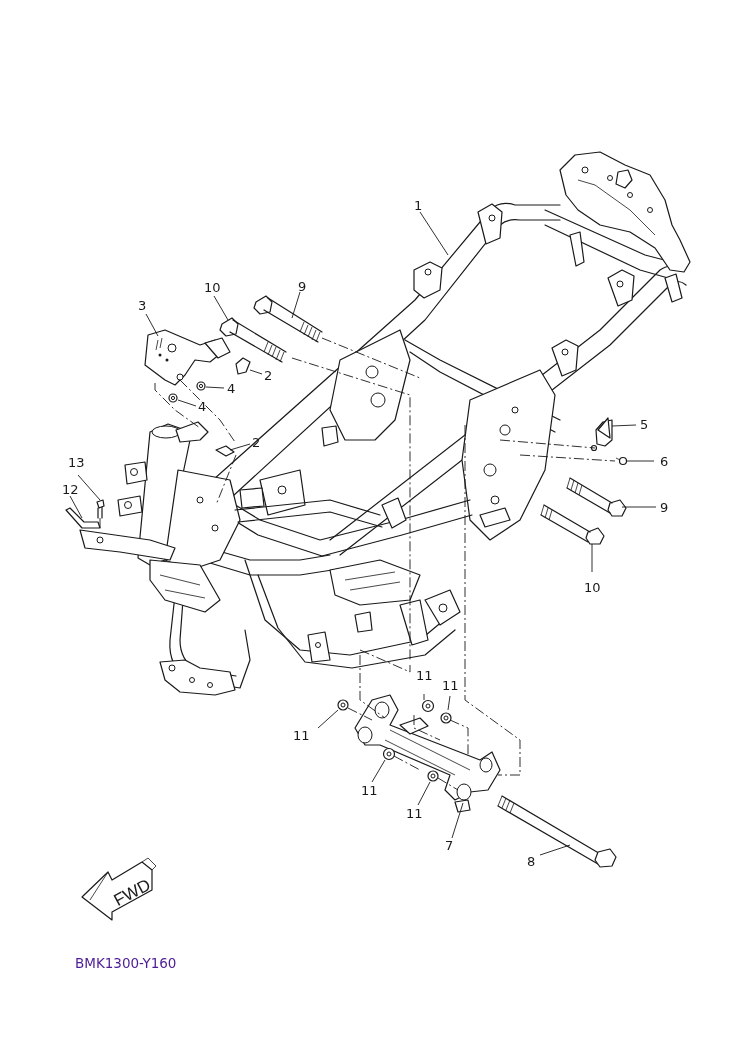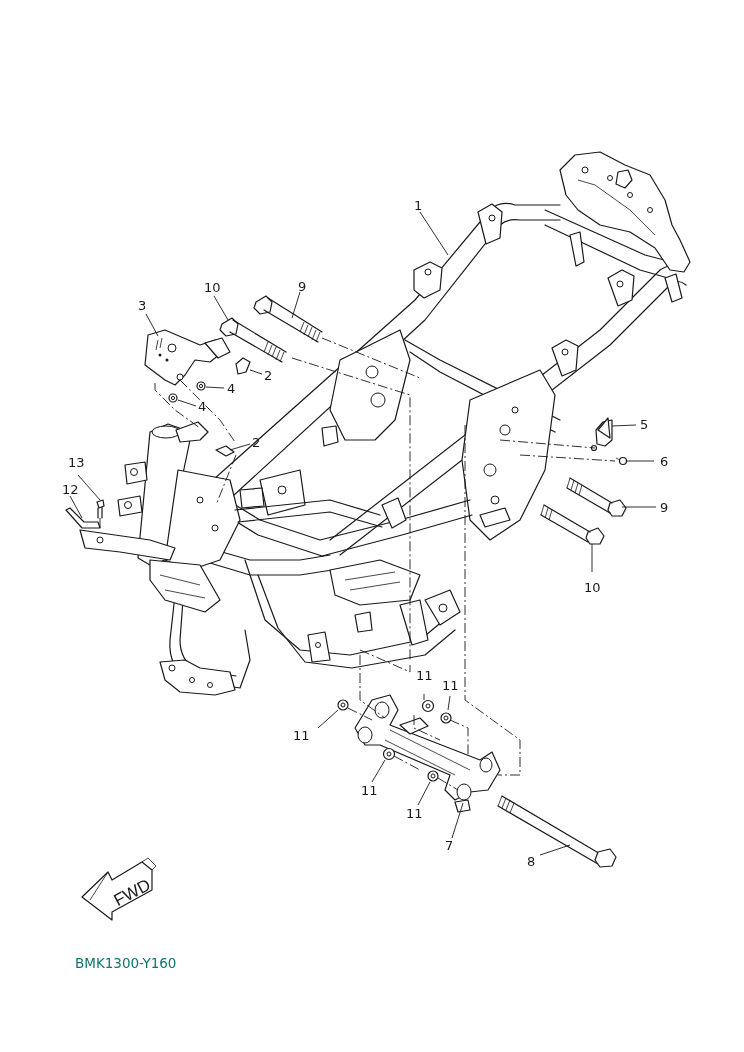--- a/index.html
+++ b/index.html
@@ -8,21 +8,21 @@
   #diagram .part { fill: #ffffff; stroke: #1a1a1a; stroke-width: 1.2; stroke-linejoin: round; stroke-linecap: round; }
   #diagram .tube { fill: none; stroke: #1a1a1a; stroke-width: 1.2; stroke-linecap: round; stroke-linejoin: round; }
   #diagram .thin { fill: none; stroke: #1a1a1a; stroke-width: 0.8; }
   #diagram .hole { fill: #ffffff; stroke: #1a1a1a; stroke-width: 1; }
   #diagram .dot { fill: #1a1a1a; }
   #diagram .leader { fill: none; stroke: #1a1a1a; stroke-width: 0.9; }
   #diagram .dash { fill: none; stroke: #1a1a1a; stroke-width: 0.9; stroke-dasharray: 10 3 2 3; }
   #diagram .callout { font-family: "DejaVu Sans", sans-serif; font-size: 13px; fill: #1a1a1a; }
   #diagram .thread { fill: none; stroke: #1a1a1a; stroke-width: 0.8; }
   #diagram .fwd-text { font-family: "Liberation Sans", sans-serif; font-size: 17px; fill: #1a1a1a; }
-  .diagram-code { position: absolute; left: 75px; top: 955px; font-family: "DejaVu Sans", sans-serif; font-size: 13.5px; color: #0f766e; letter-spacing: 0; }
+  .diagram-code { position: absolute; left: 75px; top: 955px; font-family: "DejaVu Sans", sans-serif; font-size: 13.5px; color: #4c1d95; letter-spacing: 0; }
 </style>
 </head>
 <body>
 
 <svg id="diagram" viewBox="0 0 744 1052" xmlns="http://www.w3.org/2000/svg">
 
   <g>
 
     <path class="tube" d="M168,520 L415,300 L490,210 Q500,200 515,205 L560,205"></path>
     <path class="tube" d="M185,540 L425,320 L500,225 Q508,218 520,220 L560,220"></path>

